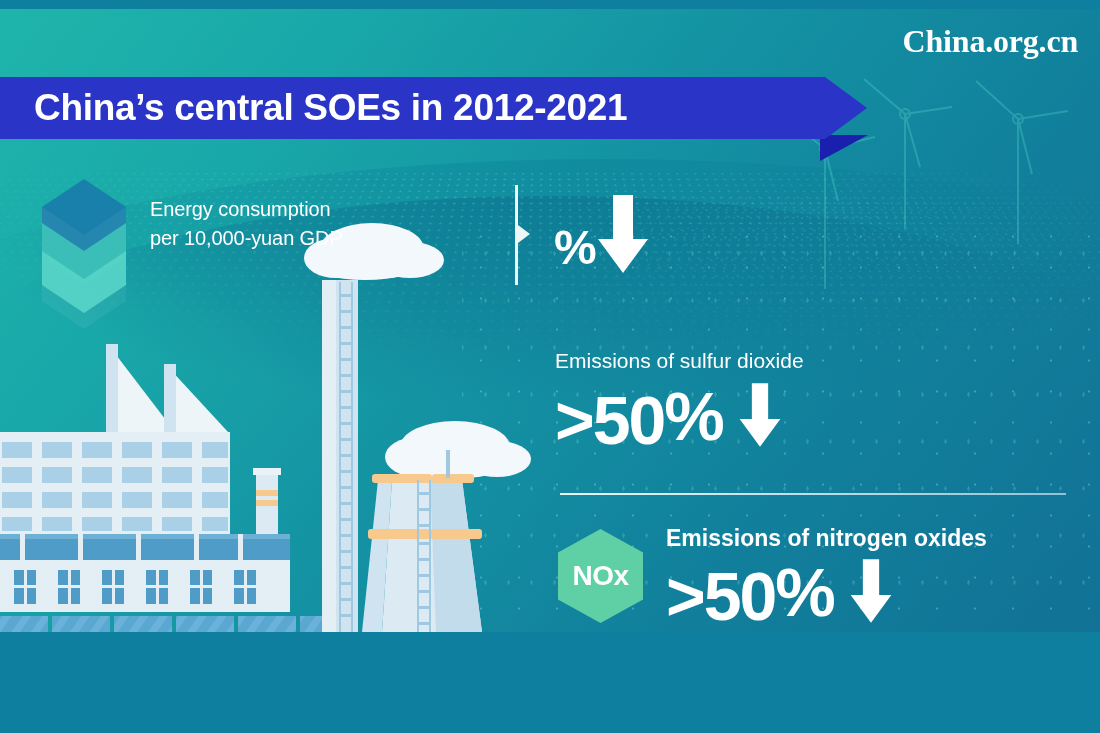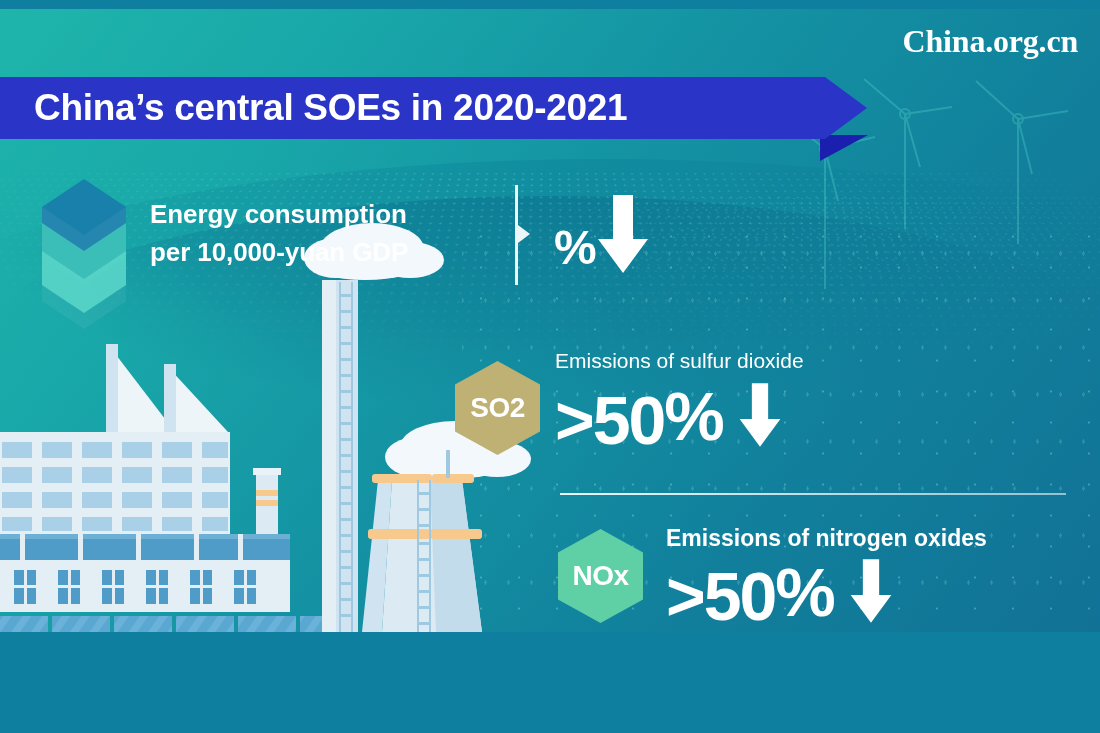--- a/index.html
+++ b/index.html
@@ -114,21 +114,21 @@
   
   .stat { position:absolute; }
 
   
   #row-energy { left:42px; top:170px; width:800px; height:120px; }
 
   .energy-icon { position:absolute; left:0; top:0; width:84px; height:150px; }
 
   .energy-label {
     position:absolute; left:108px; top:16px;
-    font-size:26px; font-weight:700; color:#ffffff;
+    font-size:20px; font-weight:400; color:#ffffff;
     line-height:1.47; letter-spacing:-0.1px;
   }
   .divider-v {
     position:absolute; left:473px; top:6px;
     width:3px; height:100px; background:rgba(255,255,255,0.92);
   }
   .divider-arrow {
     position:absolute; left:476px; top:46px;
     width:0; height:0;
     border-top:9px solid transparent;
@@ -215,21 +215,21 @@
       </g>
     </svg>
   </div>
 
   <div class="logo">China.org.cn</div>
 
   <div class="banner-wrap">
     <div class="fold-tri"></div>
     <div class="banner-body"></div>
     <div class="banner-tip"></div>
-    <div class="banner-title">China’s central SOEs in 2020-2021</div>
+    <div class="banner-title">China’s central SOEs in 2012-2021</div>
   </div>
 
   <svg class="factory" viewBox="0 0 560 430">
     <defs>
       <linearGradient id="stripeGrad" x1="0" y1="0" x2="1" y2="1">
         <stop offset="0%" stop-color="#5aa8d2"></stop>
         <stop offset="100%" stop-color="#4d96c4"></stop>
       </linearGradient>
       <pattern id="panelStripes" width="16" height="16" patternTransform="rotate(35)" patternUnits="userSpaceOnUse">
         <rect width="16" height="16" fill="#5aa8d2"></rect>
@@ -419,21 +419,20 @@
 
     <div class="bignum" id="energy-value">
       <span class="pct">%</span>
       <svg class="arrow-svg" width="54" height="82" viewBox="0 0 54 82">
         <path d="M17 2 L37 2 L37 46 L52 46 L27 80 L2 46 L17 46 Z" fill="#ffffff"></path>
       </svg>
     </div>
   </div>
 
   <div class="stat" id="row-so2">
-    <div class="hexbadge" id="so2-badge" style="background: rgb(191, 177, 115);">SO2</div>
     <div id="so2-label">Emissions of sulfur dioxide</div>
     <div class="bignum" id="so2-value">
       <span class="n">&gt;50</span>
       <span class="pct">%</span>
       <svg class="arrow-svg" width="44" height="68" viewBox="0 0 54 82" style="margin-left:14px;margin-bottom:4px;">
         <path d="M17 2 L37 2 L37 46 L52 46 L27 80 L2 46 L17 46 Z" fill="#ffffff"></path>
       </svg>
     </div>
   </div>
 

